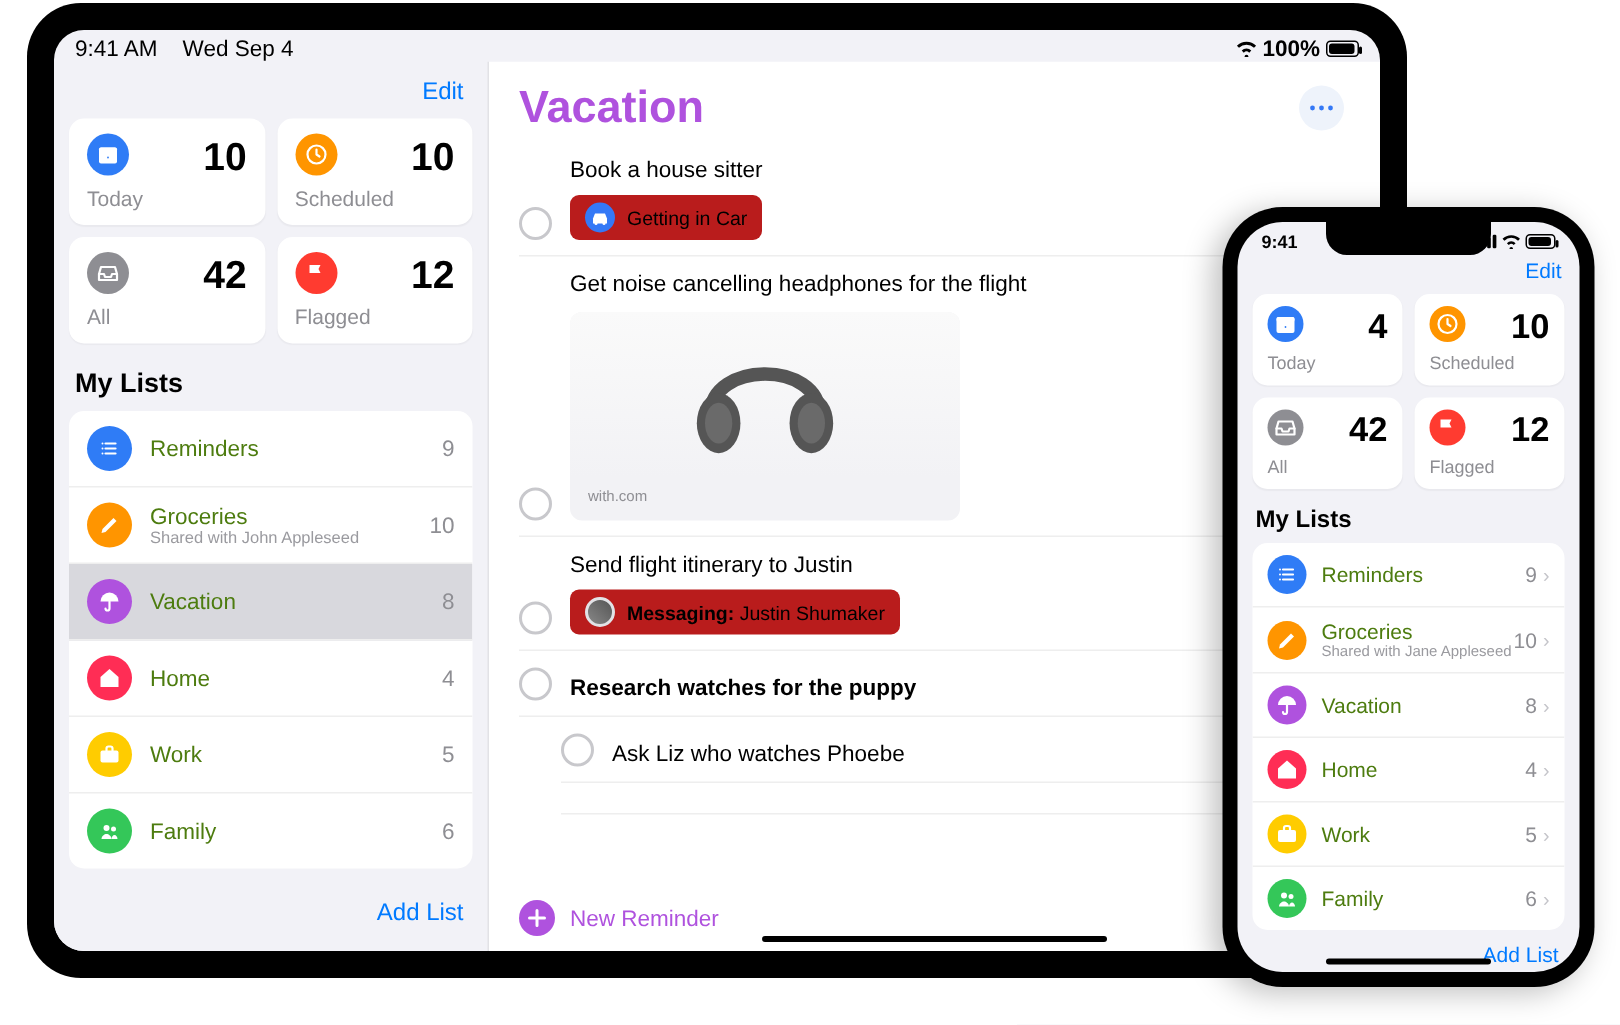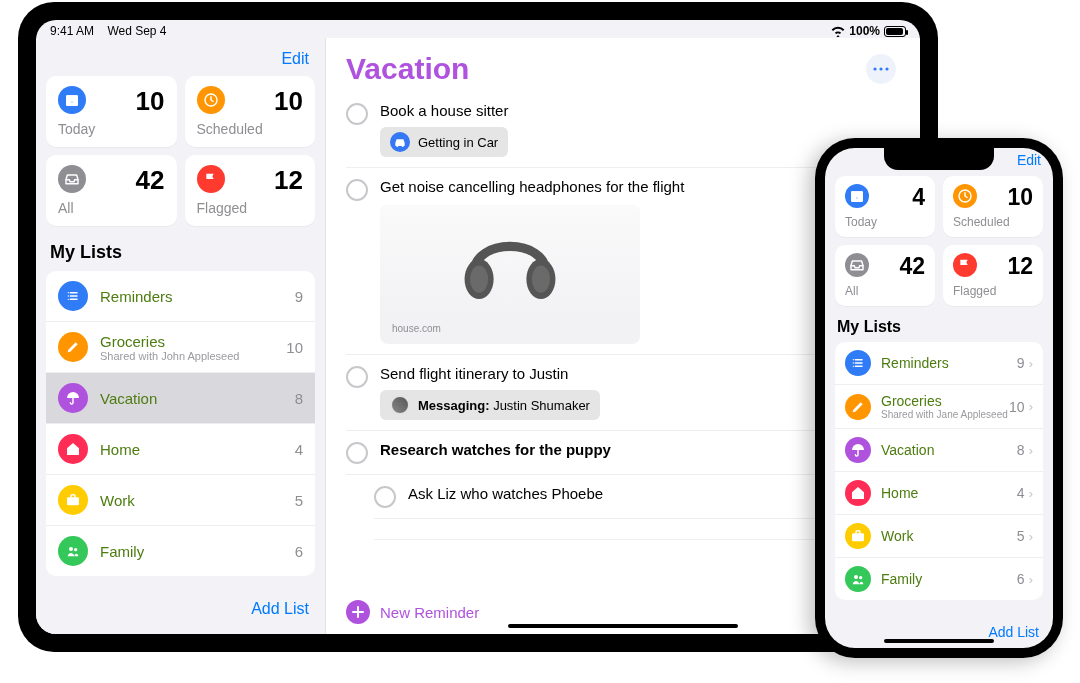--- a/index.html
+++ b/index.html
@@ -25,21 +25,21 @@
     background: #f2f2f7;
     border-radius: 20px;
     overflow: hidden;
     display: flex;
     flex-direction: column;
     position: relative;
   }
   .statusbar-ipad {
     display:flex; justify-content:space-between; align-items:center;
     padding: 4px 14px 0 14px;
-    font-size: 12px; font-weight: 500;
+    font-size: 15px; font-weight: 500;
     color:#000;
   }
   .statusbar-ipad .right { display:flex; gap:4px; align-items:center;font-weight:bold;}
   .battery-icon { width:22px; height:11px; border:1px solid #000; border-radius:3px; position:relative;}
   .battery-icon::after { content:""; position:absolute; right:-3px; top:3px; width:2px; height:5px; background:#000; border-radius:1px;}
   .battery-fill { position:absolute; left:1px; top:1px; bottom:1px; width:85%; background:#000; border-radius:2px;}
   .wifi-glyph { font-size:12px;}
   .ipad-body { flex:1; display:flex; overflow:hidden;}
   
   .sidebar {
@@ -94,32 +94,32 @@
   .detail-header { display:flex; justify-content:space-between; align-items:center; padding:0 20px;}
   .detail-title { font-size:30px; font-weight:700; color:#af52de;}
   .more-btn {
     width:30px; height:30px; border-radius:50%;
     background:#eef3fb; display:flex; align-items:center; justify-content:center;
     color:#3478f6; font-weight:700; letter-spacing:1px;
     margin-right:4px;
     cursor:pointer;
   }
   .rem-list { flex:1; overflow:auto; padding:6px 20px 0 20px;}
-  .rem-row { display:flex; align-items:flex-start; padding:10px 0; border-bottom:1px solid #eee;}
+  .rem-row { display:flex; align-items:flex-end; padding:10px 0; border-bottom:1px solid #eee;}
   .rem-row.sub { margin-left:28px;}
   .rem-radio {
     width:22px; height:22px; border:2px solid #c8c8cc; border-radius:50%;
     margin-right:12px; margin-top:1px; flex-shrink:0; cursor:pointer;
   }
   .rem-body { flex:1;}
   .rem-title { font-size:15px; color:#000;}
   .rem-title.bold { font-weight:600;}
   .tag-pill {
     display:inline-flex; align-items:center;
-    background:#e5e5e5; border-radius:6px; padding:5px 10px; margin-top:8px;
+    background:#b91c1c; border-radius:6px; padding:5px 10px; margin-top:8px;
     font-size:13px;
   }
   .tag-icon {
     width:20px; height:20px; border-radius:50%; background:#3478f6;
     margin-right:8px; display:flex; align-items:center; justify-content:center; color:#fff;
     font-size:11px;
   }
   .link-card {
     background:#f2f2f5; border-radius:8px; margin-top:10px;
     width:260px; padding:0 0 10px 0; overflow:hidden;
@@ -403,21 +403,21 @@
       <div class="link-img">
         <svg width="110" height="100" viewBox="0 0 120 110">
           <path d="M20 70 C20 30 100 30 100 70" stroke="#555" stroke-width="10" fill="none" stroke-linecap="round"></path>
           <ellipse cx="26" cy="76" rx="16" ry="22" fill="#555"></ellipse>
           <ellipse cx="94" cy="76" rx="16" ry="22" fill="#555"></ellipse>
           <ellipse cx="26" cy="76" rx="10" ry="15" fill="#6a6a6a"></ellipse>
           <ellipse cx="94" cy="76" rx="10" ry="15" fill="#6a6a6a"></ellipse>
         </svg>
       </div>
       <div class="link-meta">
-        <div class="link-domain">house.com</div>
+        <div class="link-domain">with.com</div>
       </div>
                 </div>
     </div>
             </div>
             <div class="rem-row ">
     <div class="rem-radio"></div>
     <div class="rem-body">
       <div class="rem-title ">Send flight itinerary to Justin</div>
       <div class="tag-pill">
       <span class="avatar-circ"></span>
@@ -453,20 +453,37 @@
         </div>
         <div class="home-indicator"></div>
       </div>
     </div>
   </div>
 </div>
 
 <div class="iphone-frame">
   <div class="iphone-screen">
     <div class="notch"></div>
+    <div class="statusbar-ph">
+      <span>9:41</span>
+      <span style="display:flex;gap:3px;align-items:center;">
+        <svg width="14" height="10" viewBox="0 0 17 11">
+            <rect x="0" y="7" width="3" height="4" rx="1" fill="#000"></rect>
+            <rect x="4.5" y="5" width="3" height="6" rx="1" fill="#000"></rect>
+            <rect x="9" y="2.5" width="3" height="8.5" rx="1" fill="#000"></rect>
+            <rect x="13.5" y="0" width="3" height="11" rx="1" fill="#000"></rect>
+          </svg>
+        <svg width="13" height="10" viewBox="0 0 14 11">
+            <path fill="#000" d="M7 9.5a1.3 1.3 0 100 2.6 1.3 1.3 0 000-2.6zm-3.2-2.8l1.4 1.4a2.6 2.6 0 013.6 0l1.4-1.4a4.6 4.6 0 00-6.4 0zM.6 3.5L2 4.9a7.1 7.1 0 0110 0l1.4-1.4a9.1 9.1 0 00-12.8 0z"></path>
+          </svg>
+        <span class="battery-icon" style="width:20px;height:10px;">
+            <span class="battery-fill"></span>
+          </span>
+      </span>
+    </div>
     <div class="ph-edit-row">
       <span class="link-blue" style="font-size:14px;">Edit</span>
     </div>
     <div class="ph-body">
       <div class="smart-grid" id="ph-smart">
           <div class="smart-card ph-smart-card">
       <div class="smart-top">
         <div class="smart-icon bg-blue">
                 <svg width="16" height="16" viewBox="0 0 24 24" fill="none" stroke="#fff" stroke-width="2.2" stroke-linecap="round" stroke-linejoin="round">
                   <rect x="3" y="5" width="18" height="16" rx="2" fill="#fff" stroke="none"></rect>

